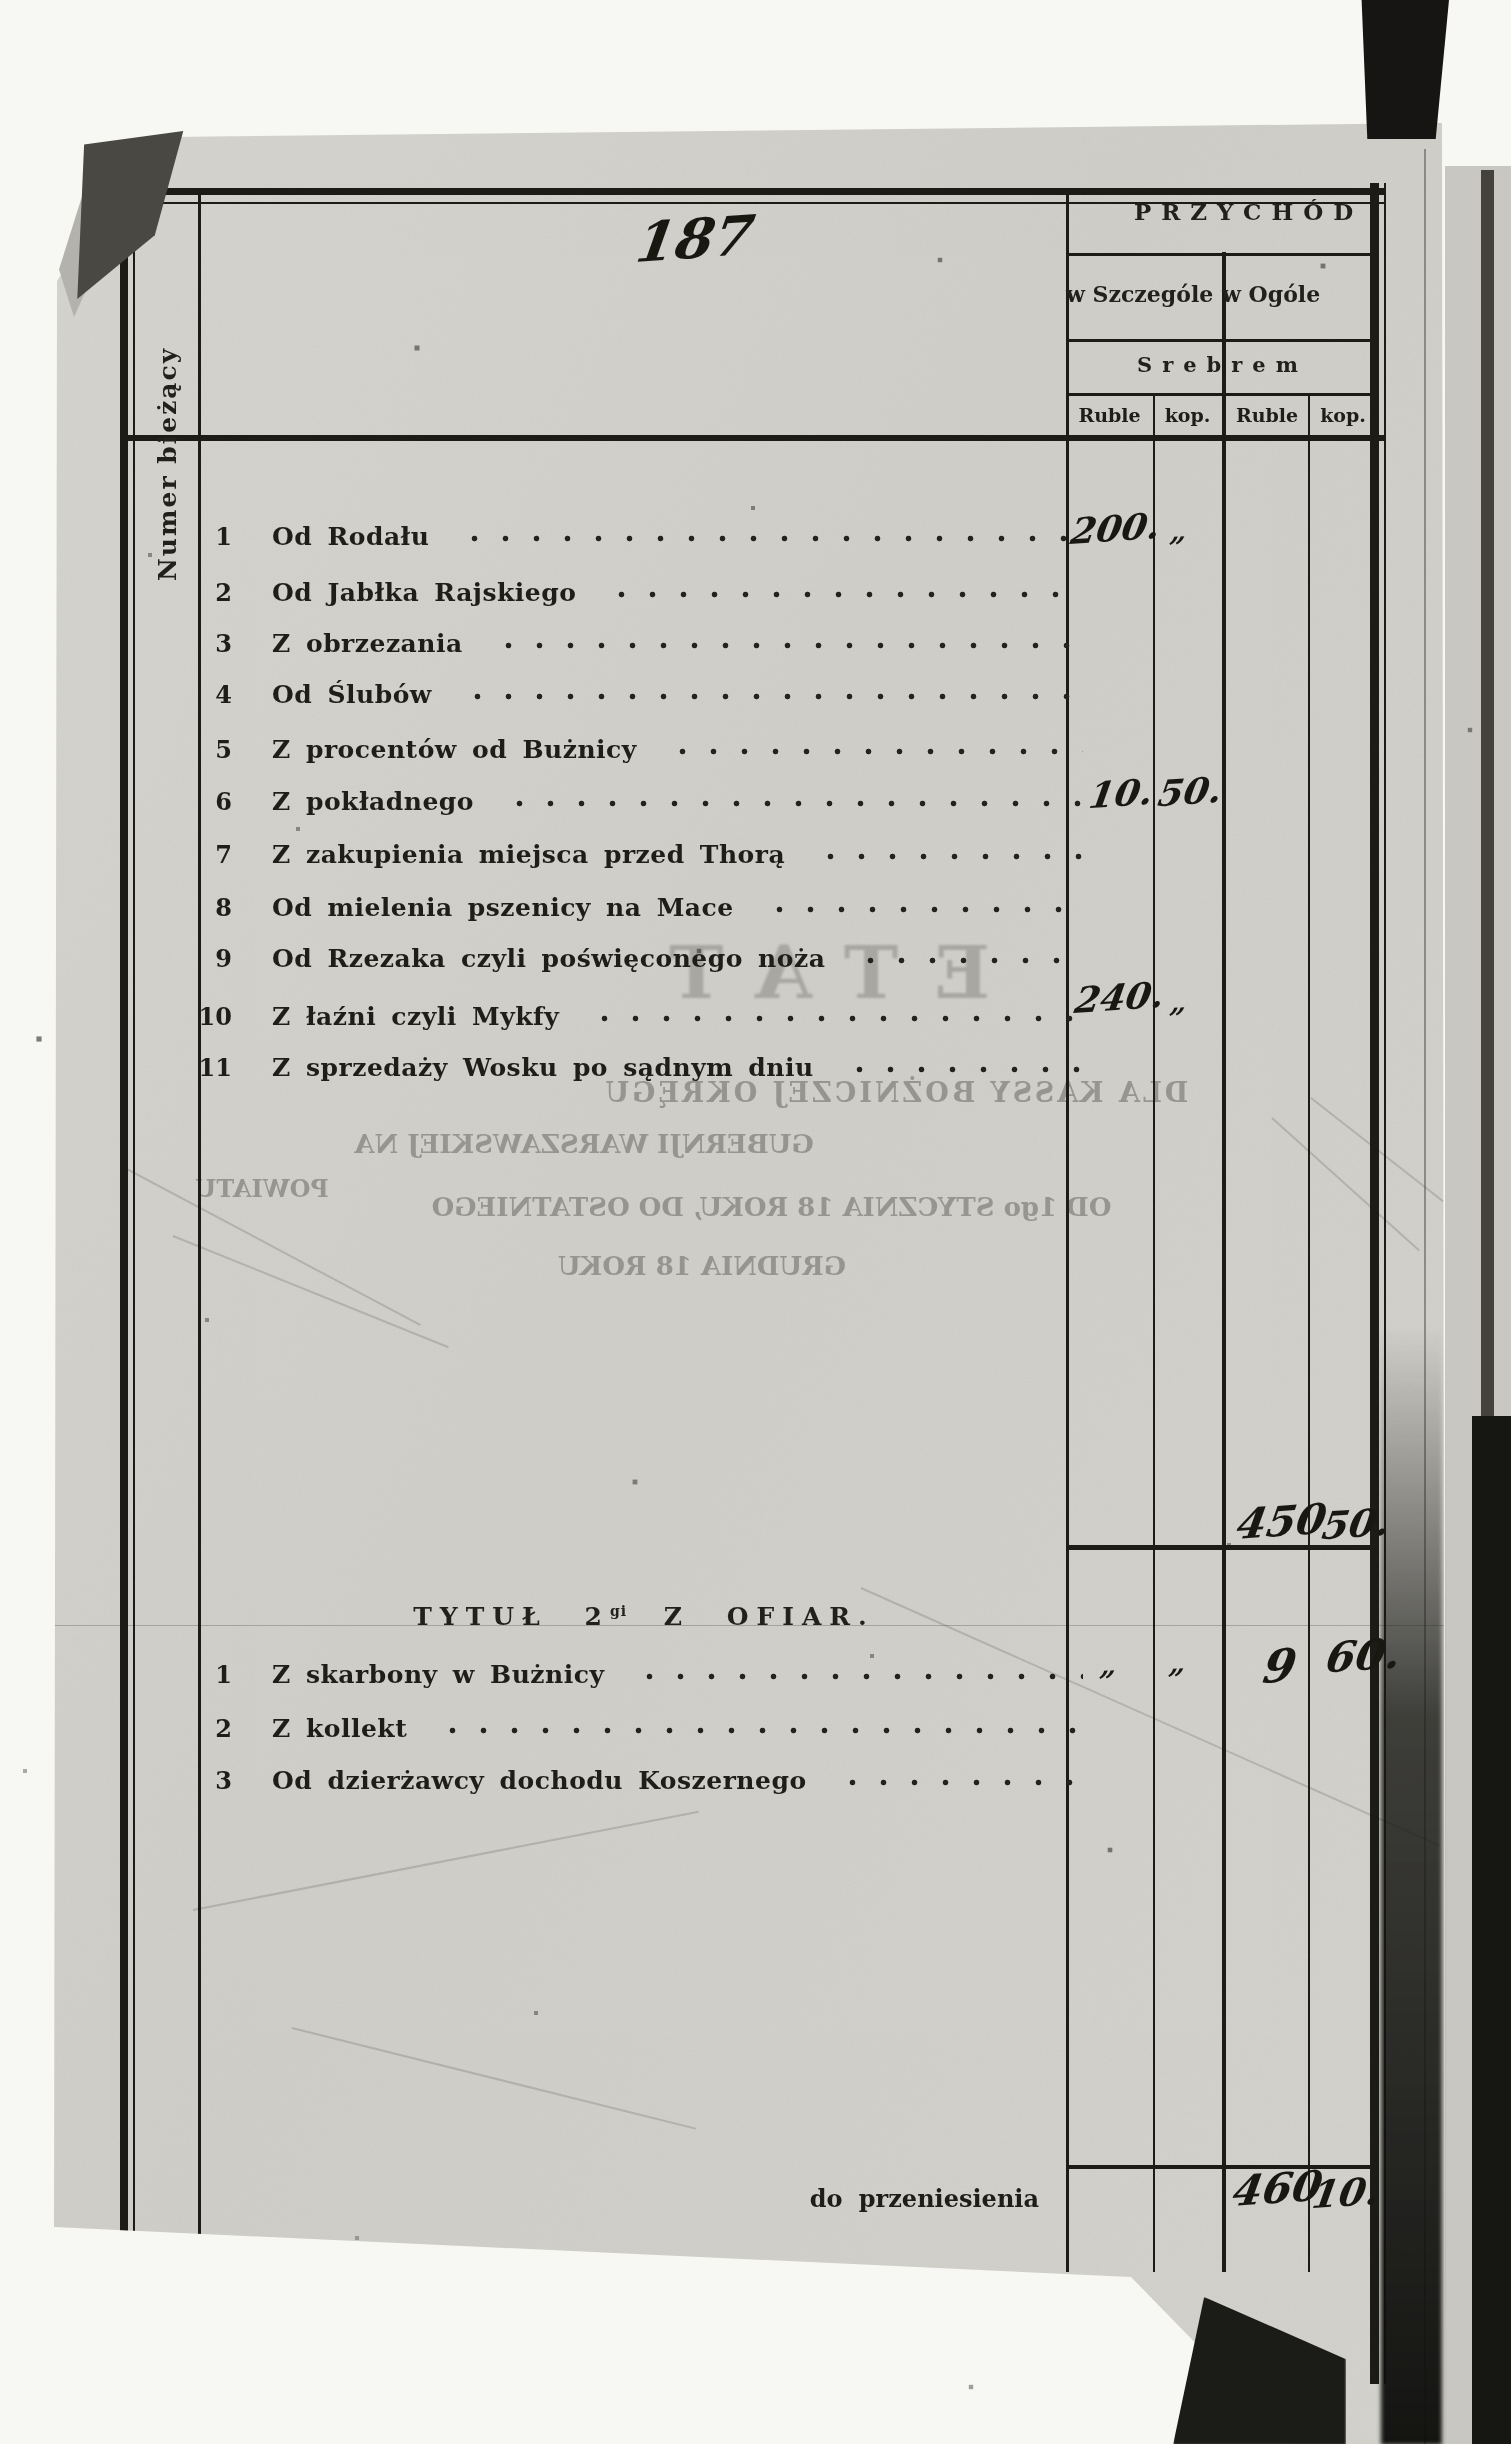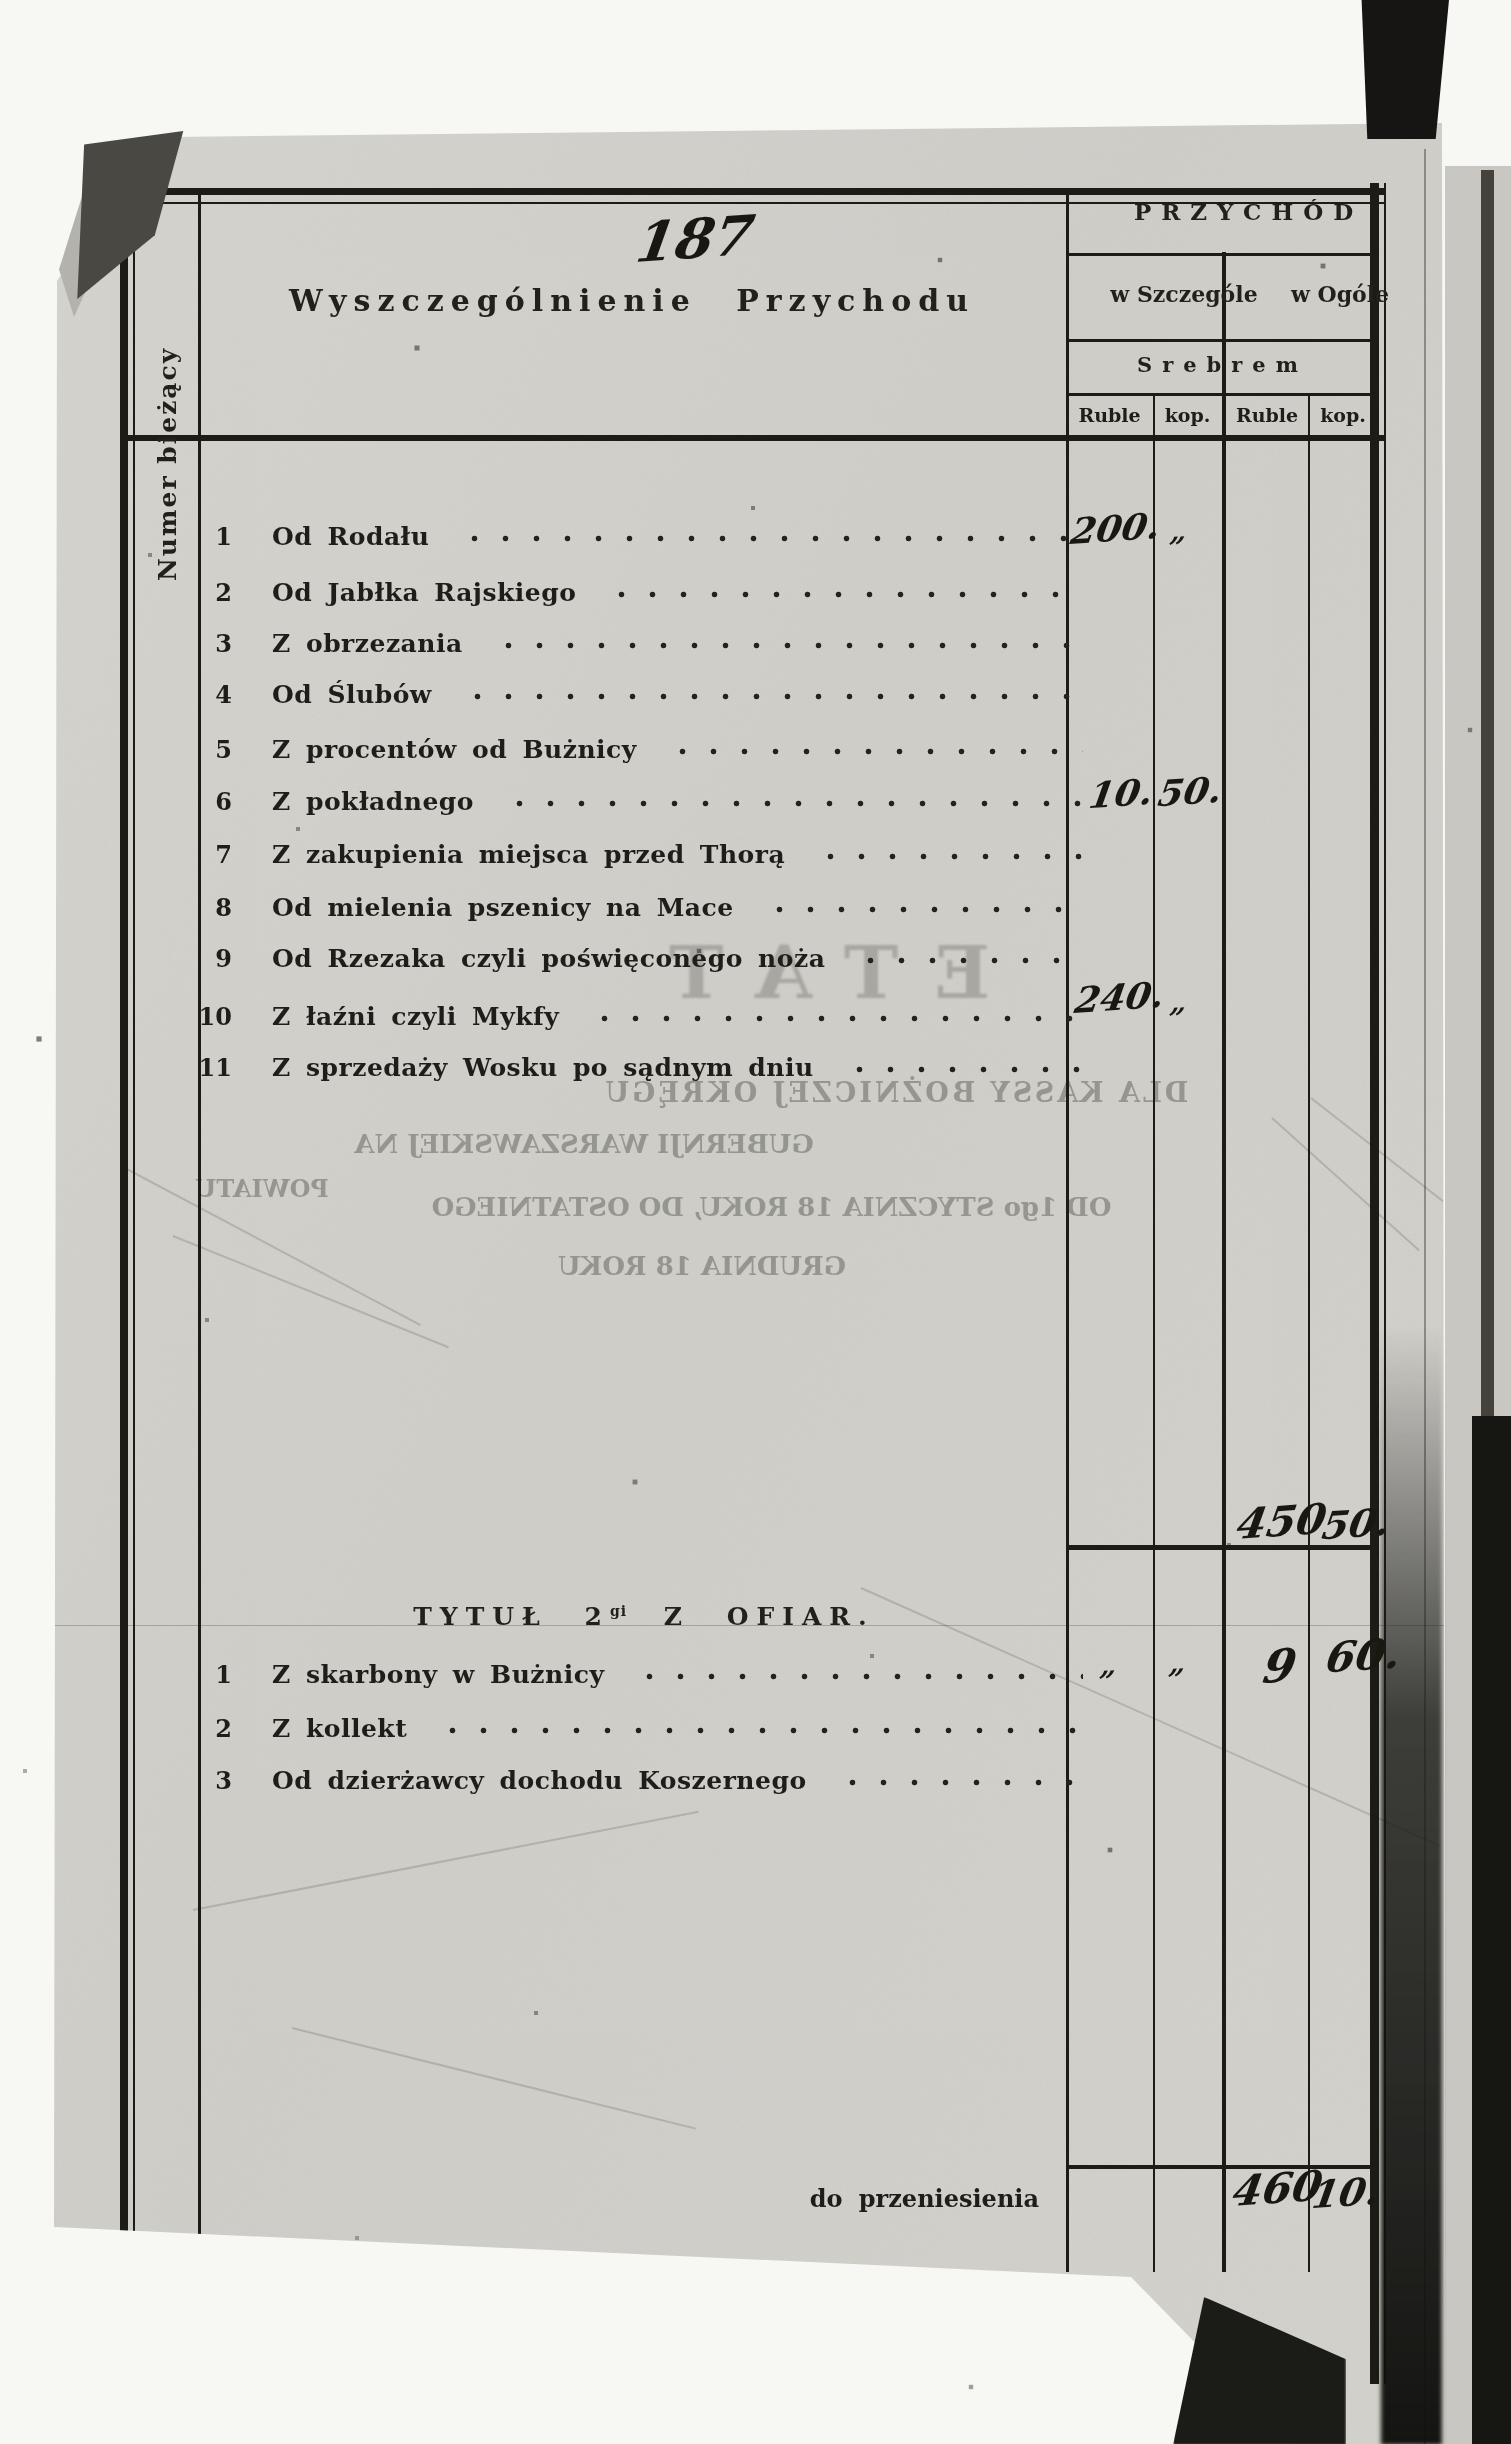--- a/index.html
+++ b/index.html
@@ -11,21 +11,21 @@
          clip-path:polygon(117px 50px,1388px 36px,1391px 2357px,1240px 2357px,1077px 2190px,0px 2140px,3px 194px,61px 105px);}
   .vl{position:absolute;background:#1b1a15;}
   .hl{position:absolute;background:#1b1a15;}
   .faintline{position:absolute;background:rgba(30,30,25,.24);}
   
   .print{position:absolute;font-weight:bold;color:#201f1a;}
   .numer-col{left:85px;top:139px;width:57px;height:475px;display:flex;align-items:center;justify-content:center;
              writing-mode:vertical-rl;transform:rotate(180deg);font-size:25px;letter-spacing:2px;}
   .heading{left:144px;top:196px;width:868px;text-align:center;font-size:30px;letter-spacing:7px;word-spacing:22px;}
   .przychod{left:1012px;top:111px;width:365px;text-align:center;font-size:23px;letter-spacing:10px;}
-  .colhead{top:194px;width:156px;text-align:center;font-size:22px;margin-left:40px;}
+  .colhead{top:194px;width:156px;text-align:left;font-size:22px;}
   .srebrem{left:1012px;top:265px;width:313px;text-align:center;font-size:21px;letter-spacing:10px;}
   .unit{top:317px;text-align:center;font-size:19px;position:absolute;font-weight:bold;}
   .sec-title{position:absolute;left:144px;width:868px;text-align:center;font-weight:bold;font-size:25px;letter-spacing:2px;word-spacing:10px;color:#201f1a;}
   .sec-title.wide{letter-spacing:8px;word-spacing:20px;margin-left:12px;}
   .sec-title sup{font-size:14px;letter-spacing:1px;}
   .row{position:absolute;left:139px;width:896px;height:36px;display:flex;align-items:center;}
   .row .no{width:51px;text-align:right;font-size:24px;font-weight:bold;padding-right:12px;box-sizing:border-box;}
   .row .lbl{font-size:25px;font-weight:bold;letter-spacing:0.5px;word-spacing:6px;margin-left:28px;white-space:nowrap;}
   .row .dots{flex:1;height:34px;margin:4px 6px 0 26px;
      background-image:radial-gradient(circle,#22211d 2.4px,rgba(0,0,0,0) 3.2px);
@@ -93,21 +93,20 @@
     <div class="hl" style="left:66px;top:115px;width:1265px;height:2px;"></div>
     <div class="hl" style="left:66px;top:348px;width:1265px;height:6px;"></div>
     <div class="hl" style="left:1012px;top:166px;width:313px;height:3px;"></div>
     <div class="hl" style="left:1012px;top:252px;width:313px;height:3px;"></div>
     <div class="hl" style="left:1012px;top:306px;width:313px;height:3px;"></div>
     <div class="hl" style="left:1012px;top:1458px;width:313px;height:5px;"></div>
     <div class="hl" style="left:1012px;top:2078px;width:313px;height:4px;"></div>
     <div class="faintline" style="left:0;top:1538px;width:1391px;height:1px;"></div>
 
     <div class="print numer-col">Numer bieżący</div>
-    <div class="print heading">Wyszczególnienie Przychodu</div>
     <div class="hw" style="left:584px;top:119px;font-size:55px;">187</div>
     <div class="print przychod">PRZYCHÓD</div>
     <div class="print colhead" style="left:1012px;">w Szczególe</div>
     <div class="print colhead" style="left:1168px;">w Ogóle</div>
     <div class="print srebrem">Srebrem</div>
     <div class="unit" style="left:1012px;width:87px;">Ruble</div>
     <div class="unit" style="left:1099px;width:69px;">kop.</div>
     <div class="unit" style="left:1172px;width:82px;">Ruble</div>
     <div class="unit" style="left:1254px;width:70px;">kop.</div>
 

